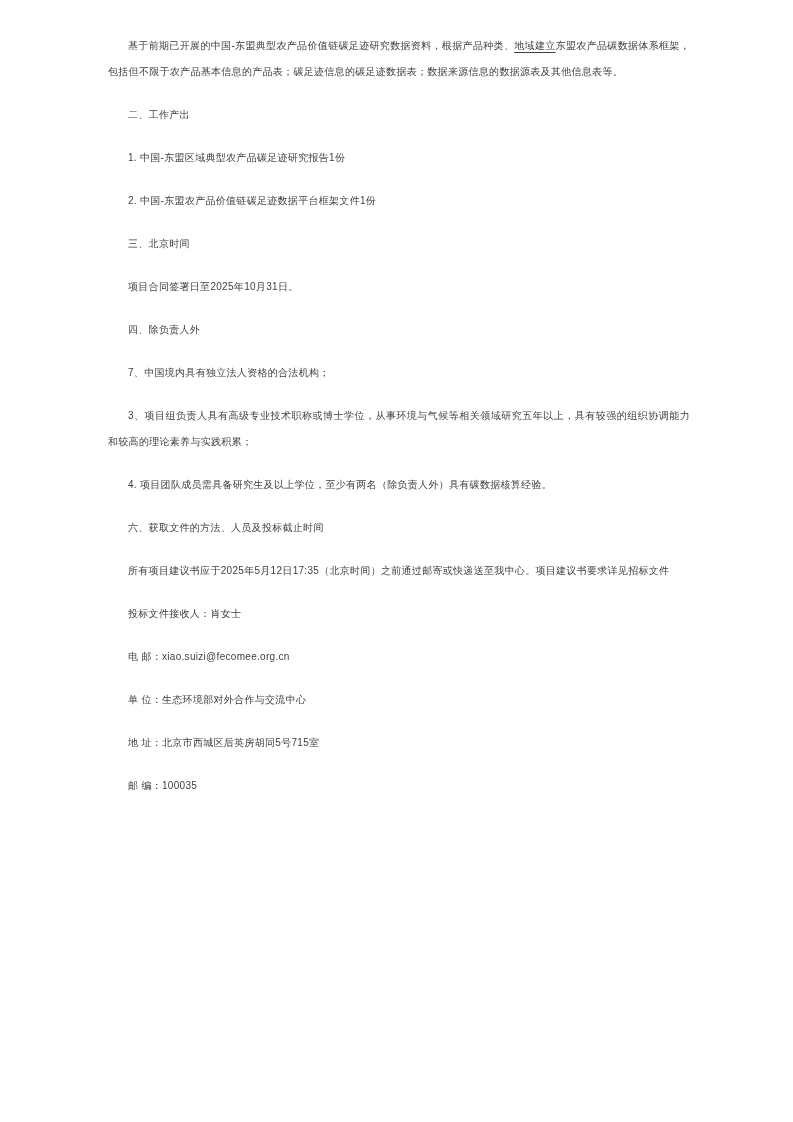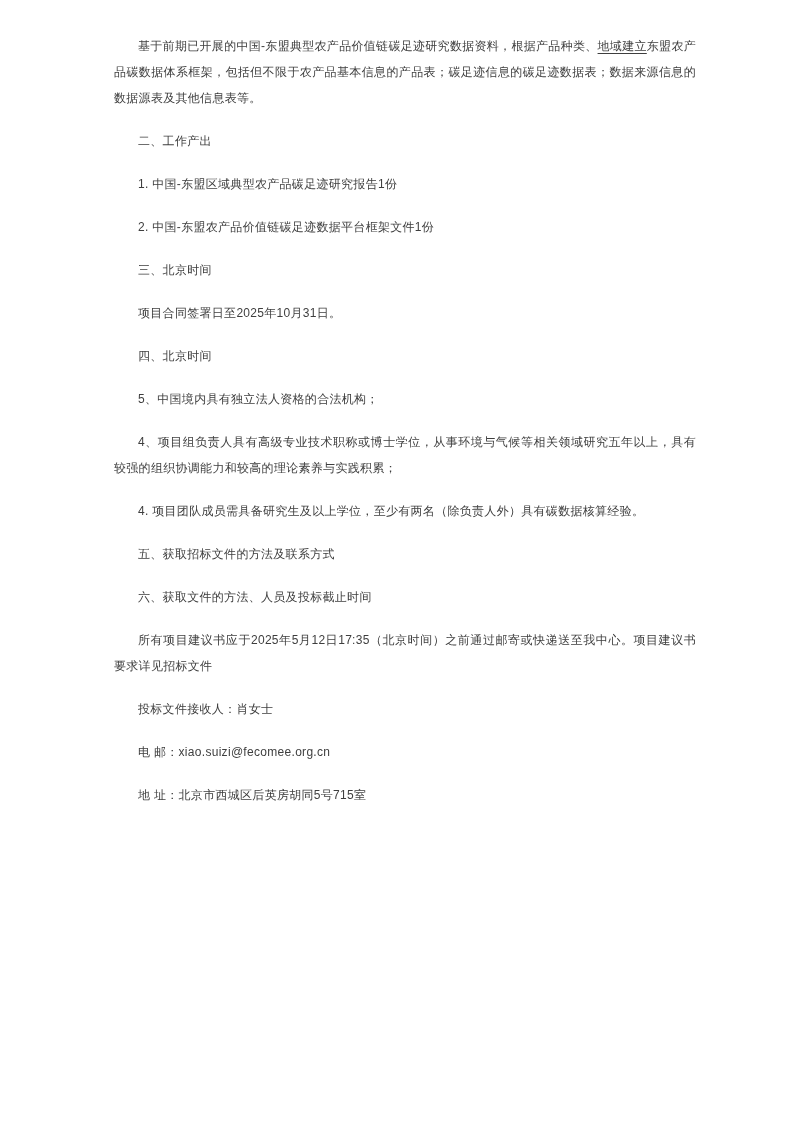--- a/index.html
+++ b/index.html
@@ -9,25 +9,25 @@
   }
   .page {
     position: relative;
     width: 793px;
     height: 1122px;
     background: #ffffff;
     overflow: hidden;
   }
   .doc {
     position: absolute;
-    left: 114px;
+    left: 108px;
     top: 33px;
     width: 582px;
     font-family: "Liberation Sans", "DejaVu Sans", sans-serif;
-    font-size: 12px;
+    font-size: 10px;
     line-height: 26px;
     color: #3e3e3e;
     text-align: justify;
     letter-spacing: 0.3px;
     filter: blur(0.3px);
   }
   .doc p {
     margin: 0 0 17px 0;
     text-indent: 2em;
   }
@@ -44,28 +44,29 @@
 
     <p><span>基于前期已开展的中国-东盟典型农产品价值链碳足迹研究数据资料，根据产品种类、</span><span class="u">地域建立</span><span>东盟农产品碳数据体系框架，包括但不限于农产品基本信息的产品表；碳足迹信息的碳足迹数据表；数据来源信息的数据源表及其他信息表等。</span></p>
 
     <p>二、工作产出</p>
     <p>1. 中国-东盟区域典型农产品碳足迹研究报告1份</p>
     <p>2. 中国-东盟农产品价值链碳足迹数据平台框架文件1份</p>
 
     <p>三、北京时间</p>
     <p>项目合同签署日至2025年10月31日。</p>
 
-    <p>四、北京时间</p>
-    <p>5、中国境内具有独立法人资格的合法机构；</p>
-    <p>4、项目组负责人具有高级专业技术职称或博士学位，从事环境与气候等相关领域研究五年以上，具有较强的组织协调能力和较高的理论素养与实践积累；</p>
+    <p>四、除负责人外</p>
+    <p>7、中国境内具有独立法人资格的合法机构；</p>
+    <p>3、项目组负责人具有高级专业技术职称或博士学位，从事环境与气候等相关领域研究五年以上，具有较强的组织协调能力和较高的理论素养与实践积累；</p>
     <p>4. 项目团队成员需具备研究生及以上学位，至少有两名（除负责人外）具有碳数据核算经验。</p>
 
-    <p>五、获取招标文件的方法及联系方式</p>
 
     <p>六、获取文件的方法、人员及投标截止时间</p>
     <p>所有项目建议书应于2025年5月12日17:35（北京时间）之前通过邮寄或快递送至我中心。项目建议书要求详见招标文件</p>
 
     <p>投标文件接收人：肖女士</p>
     <p>电 邮：xiao.suizi@fecomee.org.cn</p>
+    <p>单 位：生态环境部对外合作与交流中心</p>
     <p>地 址：北京市西城区后英房胡同5号715室</p>
+    <p>邮 编：100035</p>
 
   </div>
 </div>
 
 </body></html>

